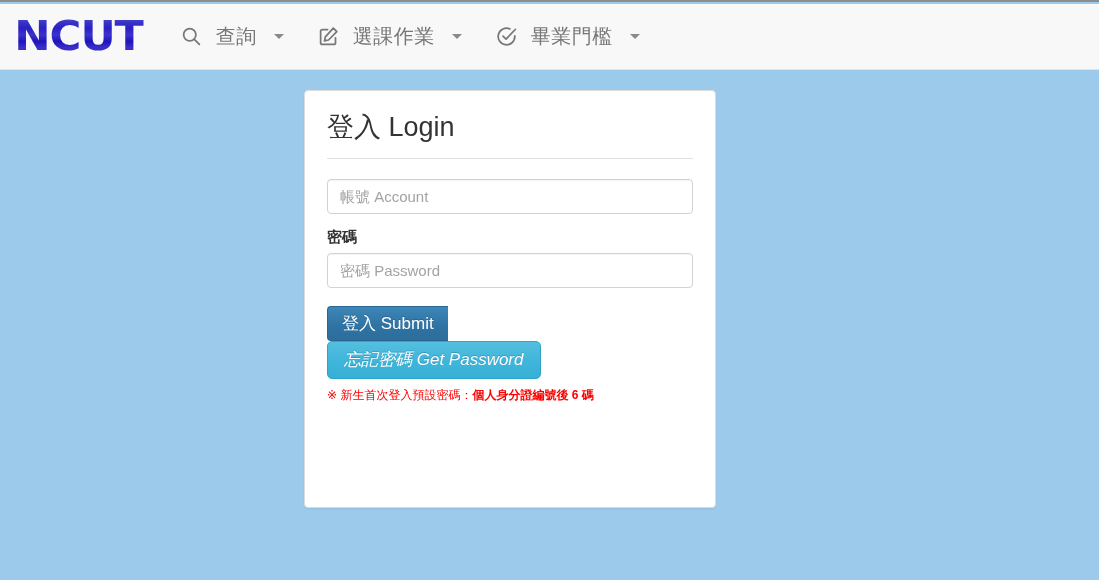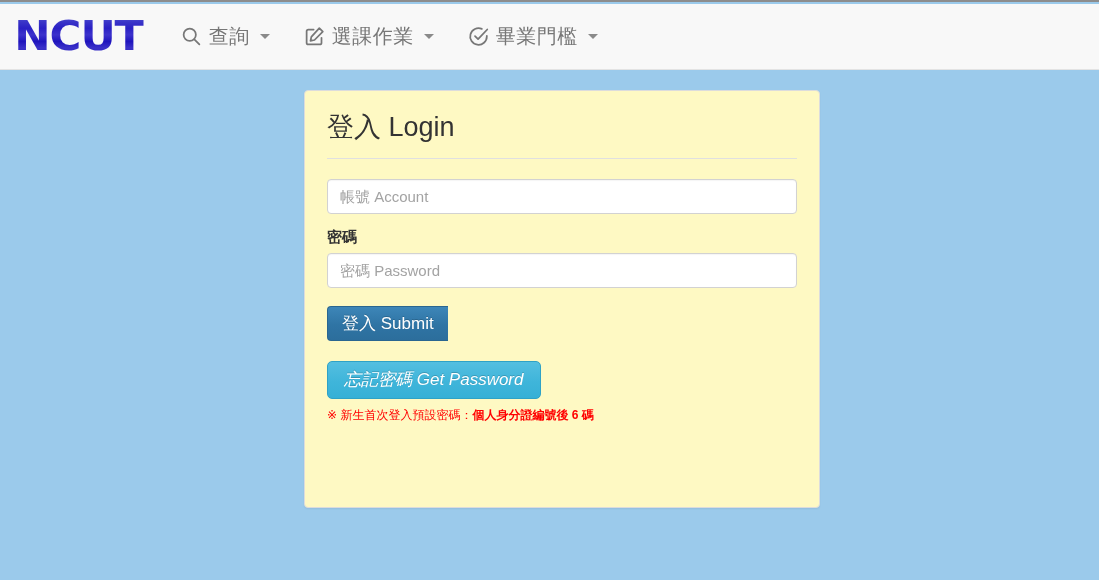--- a/index.html
+++ b/index.html
@@ -72,21 +72,21 @@
   }
   .nav-items {
     display: flex;
     align-items: center;
     height: 100%;
     margin-left: 18px;
   }
   .nav-item {
     display: flex;
     align-items: center;
-    gap: 7px;
+    gap: 14px;
     height: 100%;
     padding: 0 17px;
     color: #777777;
     font-size: 20px;
     cursor: pointer;
     white-space: nowrap;
   }
   .nav-icon {
     display: inline-flex;
     align-items: center;
@@ -104,23 +104,23 @@
     border-left: 5px solid transparent;
     border-right: 5px solid transparent;
     border-top: 5px solid #8a8a8a;
   }
 
   
   .card {
     position: absolute;
     left: 304px;
     top: 88px;
-    width: 516px;
+    width: 412px;
     height: 418px;
-    background: #fef9c3;
+    background: #ffffff;
     border: 1px solid #dcdcdc;
     border-radius: 4px;
     box-sizing: border-box;
     box-shadow: 0 1px 2px rgba(0,0,0,0.06);
   }
   .card-inner {
     padding: 20px 22px 0 22px;
   }
   .card-title {
     font-size: 27px;
@@ -158,21 +158,20 @@
     box-shadow: inset 0 1px 1px rgba(0,0,0,0.045);
   }
   .text-input::placeholder { color: #a3a3a3; opacity: 1; }
   .field-block { margin-bottom: 14px; }
   .field-block.last { margin-bottom: 18px; }
 
   
   .btn-group {
     display: flex;
     align-items: stretch;
-    margin-bottom: 20px;
   }
   .btn {
     font-family: "Liberation Sans", "DejaVu Sans", sans-serif;
     font-size: 17px;
     color: #ffffff;
     border: 1px solid;
     cursor: pointer;
     padding: 0 14px;
     height: 35px;
     line-height: 33px;

